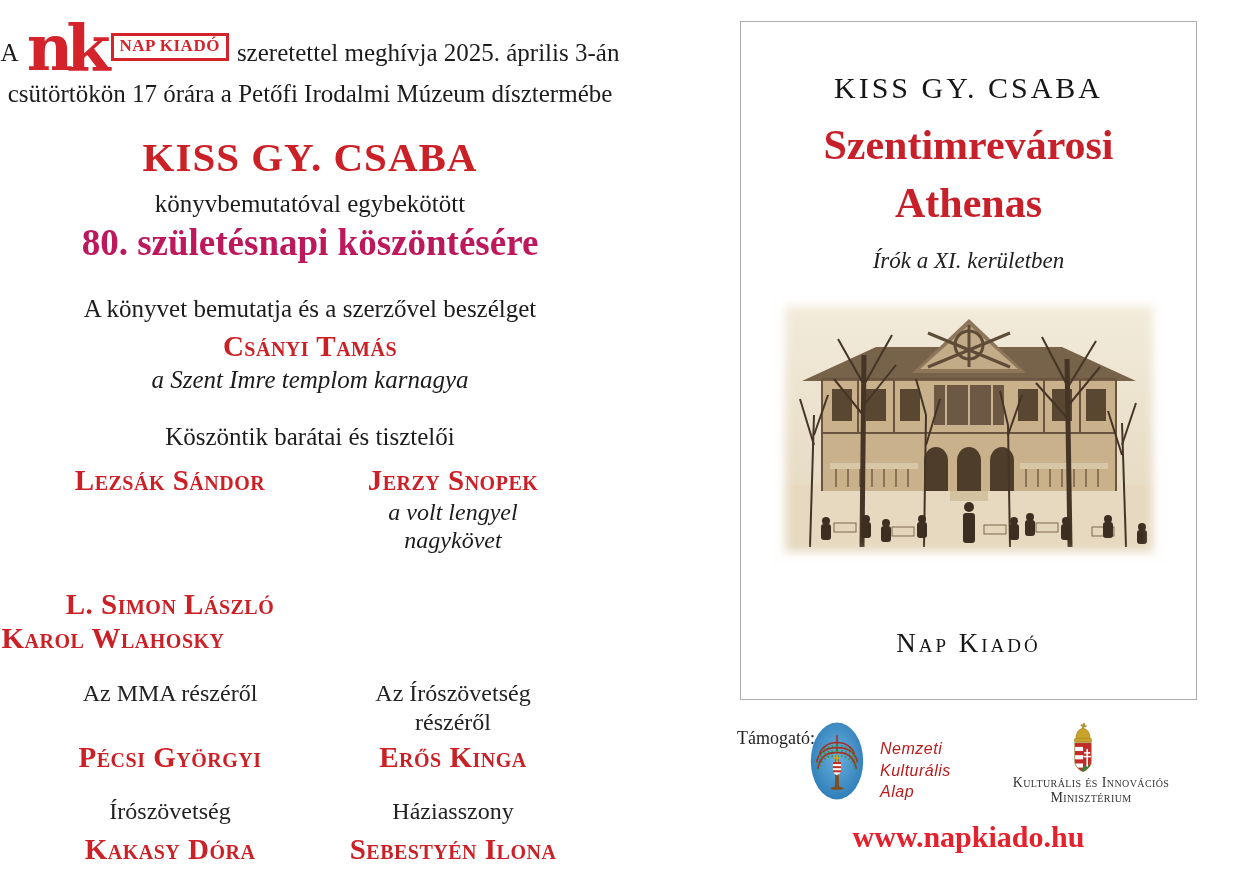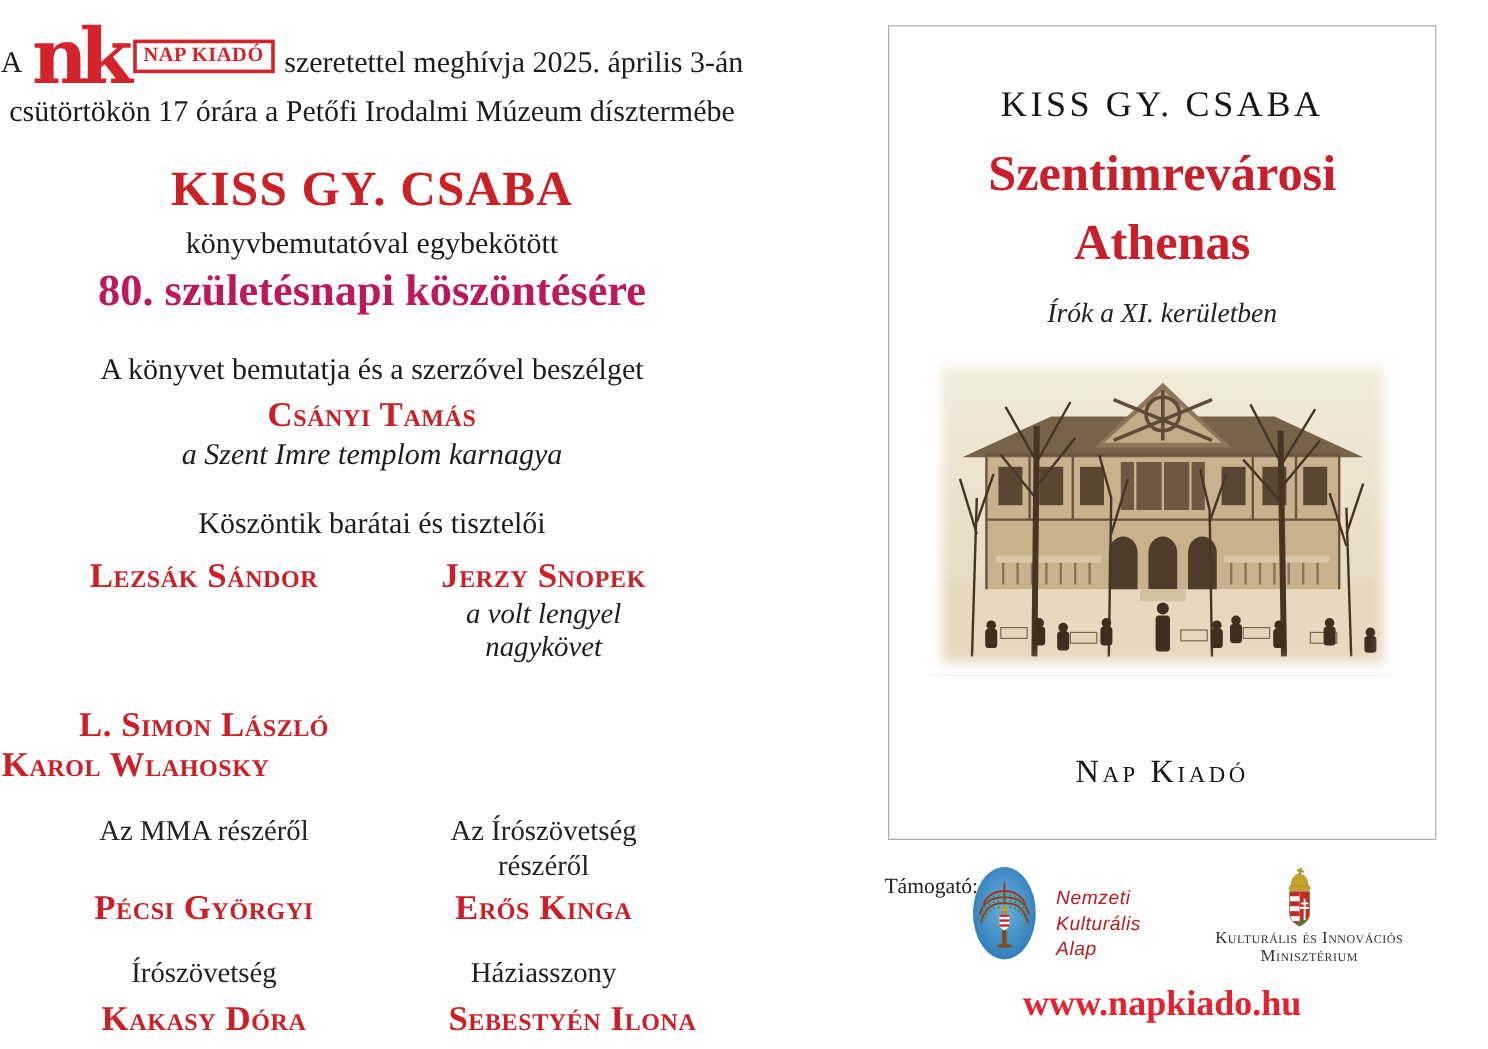--- a/index.html
+++ b/index.html
@@ -57,21 +57,21 @@
   .col-l { width: 340px; text-align: center; }
   .col-r { width: 226px; text-align: center; }
   .row-names { margin-top: 12px; }
   .row-note { margin-top: 0px; }
   .note-italic { font-size: 24px; font-style: italic; line-height: 1.2; }
   .row-gap-lg { margin-top: 33px; flex-direction: column; }
   .row-labels { margin-top: 24px; }
   .col-label { font-size: 24px; line-height: 1.2; color: #222; }
   .row-names-tight { margin-top: 4px; }
   .row-gap-md { margin-top: 23px; }
-  .row-names-sm { margin-top: 7px; gap: 24px; }
+  .row-names-sm { margin-top: 7px; }
 
   
   .right-page { position: absolute; left: 680px; top: 0; width: 560px; height: 874px; }
   .cover {
     position: absolute; left: 60px; top: 21px; width: 457px; height: 679px;
     border: 1px solid #adadad; background: #ffffff; text-align: center;
   }
   .cover-author {
     margin-top: 49px; font-size: 30px; letter-spacing: 3px; color: #161616; line-height: 1.1;
   }

